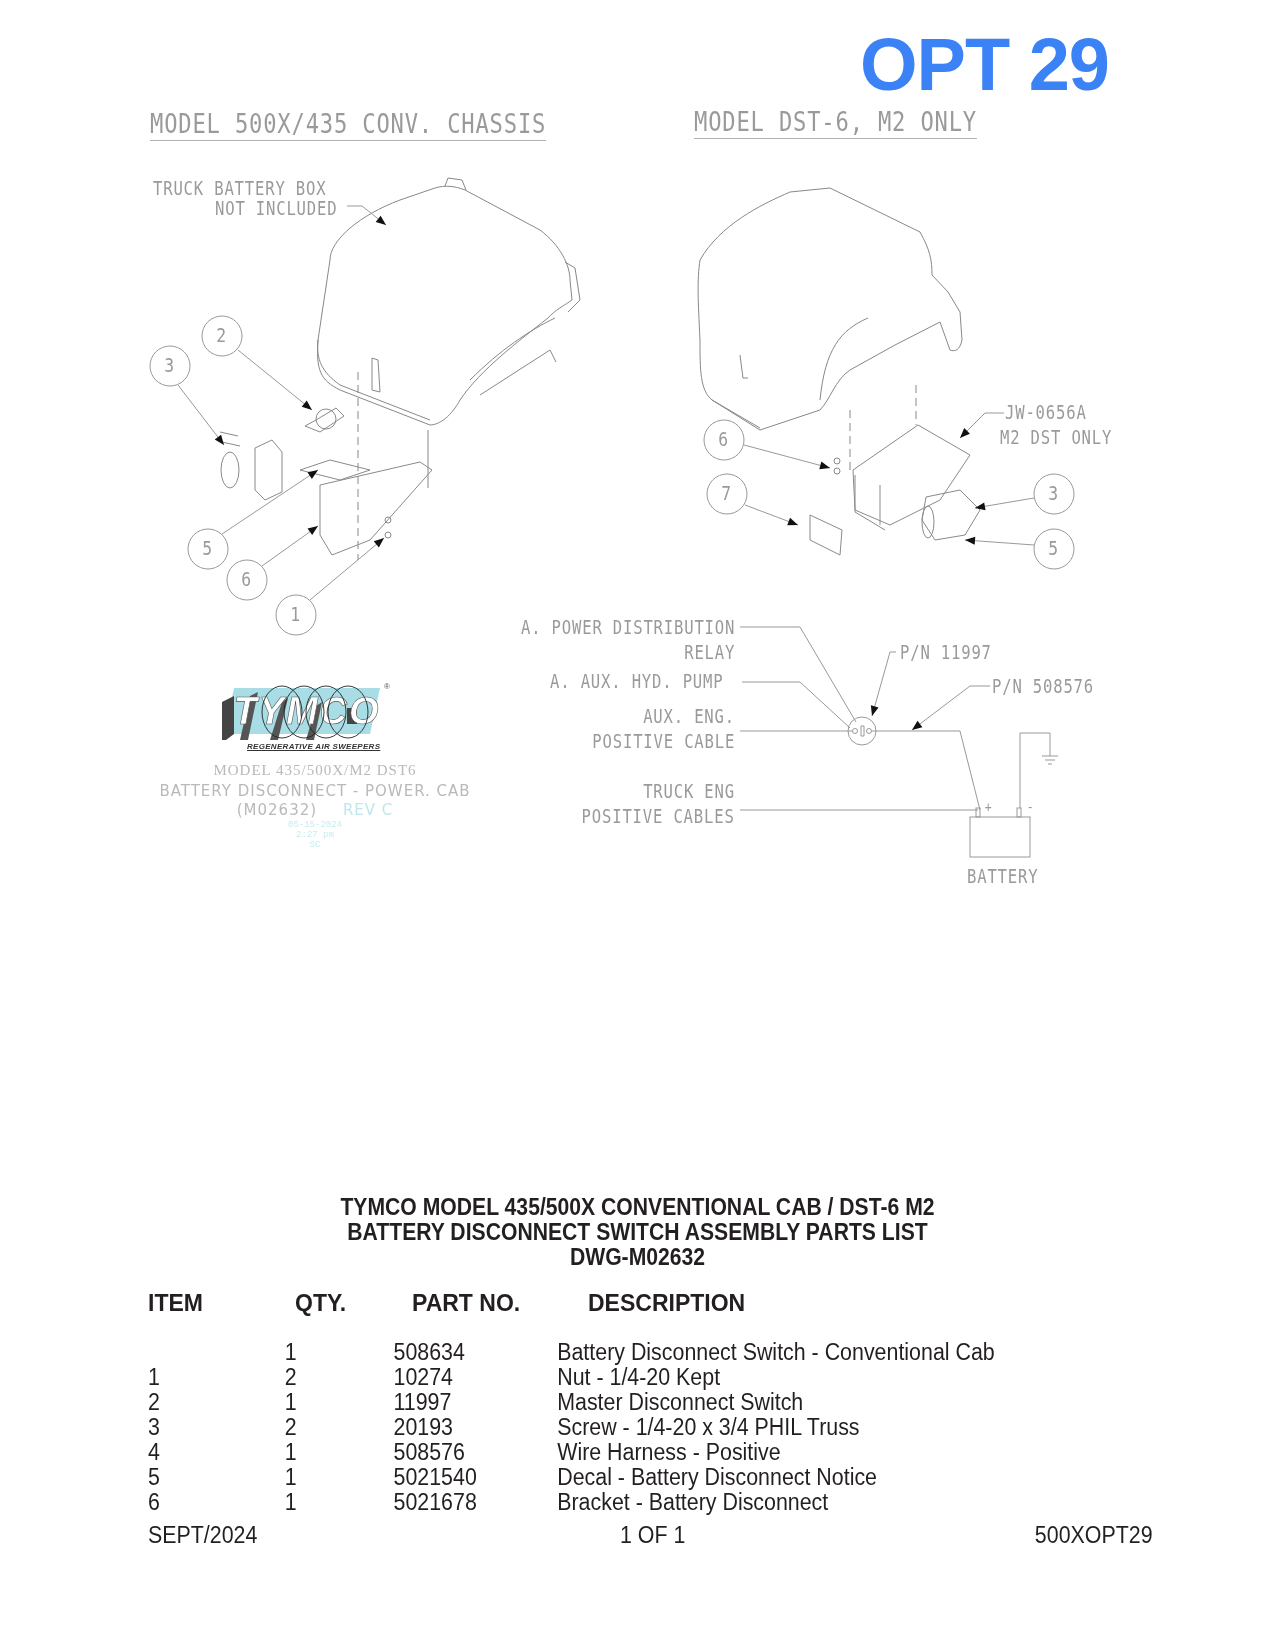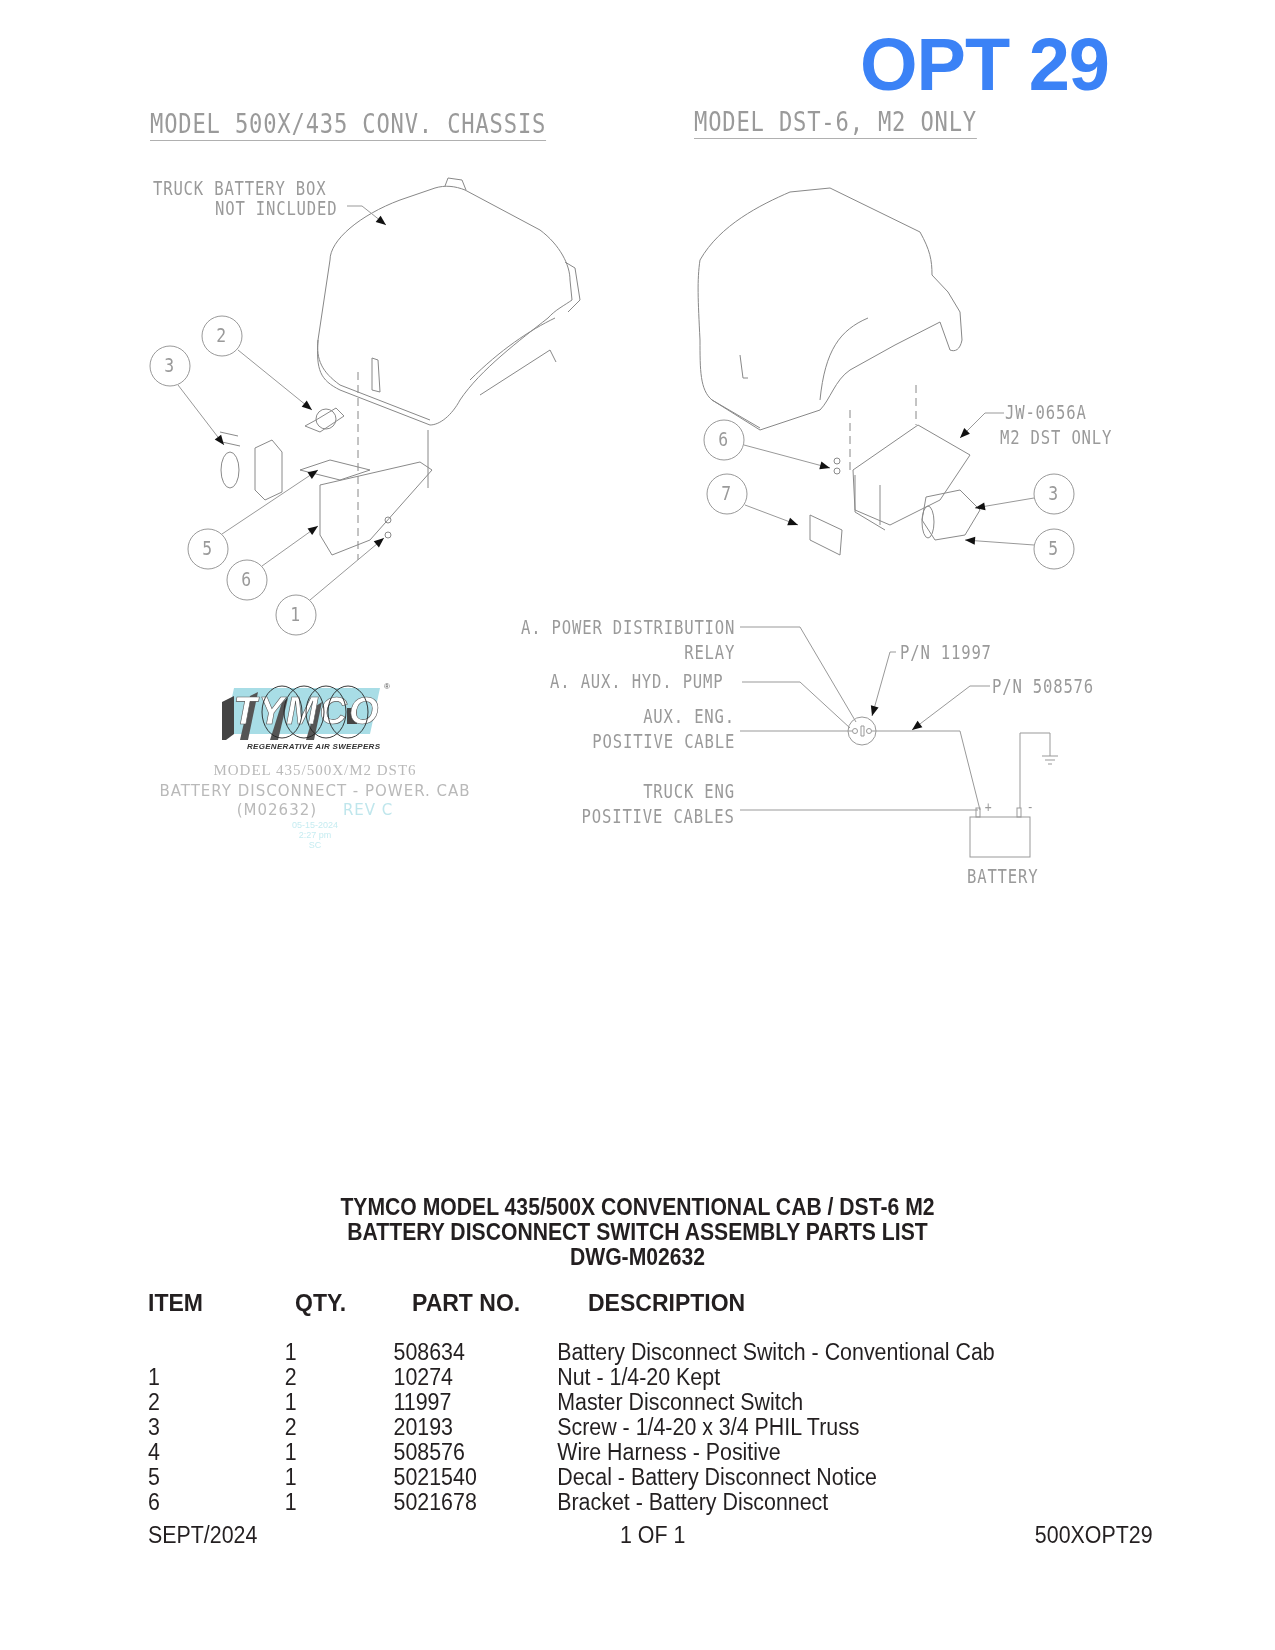--- a/index.html
+++ b/index.html
@@ -8,21 +8,21 @@
   .opt-title { left: 860px; top: 22px; font-size: 74px; font-weight: bold; letter-spacing: -1px; color: #3b82f6; white-space: nowrap; }
   .cad { font-family: "DejaVu Sans Mono", monospace; color: #9a9a9a; font-weight: 200; white-space: nowrap; letter-spacing: 1px; }
   .model-head { font-size: 27px; border-bottom: 1px solid #b0b0b0; padding-bottom: 1px; transform: scaleX(0.82); transform-origin: left; }
   .cad-label { font-size: 19px; transform: scaleX(0.82); line-height: 25px; }
   .right { text-align: right; transform-origin: right; }
   .left { transform-origin: left; }
   svg.drawing { position: absolute; left: 0; top: 0; }
   .logo-sub { font-family: "Liberation Sans", sans-serif; font-size: 8px; font-style: italic; font-weight: bold; color: #333; letter-spacing: 0.3px; }
   .stamp-line { font-family: "DejaVu Sans", sans-serif; color: #b9b9b9; font-size: 15px; letter-spacing: 1px; white-space: nowrap; text-align: center; }
   .rev { color: #bfe6ec; margin-left: 20px; }
-  .tiny { font-family: Liberation Sans, sans-serif; color: #c6ecf1; font-size: 9px; text-align: center; line-height: 10px; }
+  .tiny { font-family: Liberation Mono, monospace; color: #c6ecf1; font-size: 9px; text-align: center; line-height: 10px; }
   .pl-title { left: 0; width: 1275px; text-align: center; font-weight: bold; font-size: 23px; line-height: 25px; color: #231f20; transform: scaleX(0.92); }
   .pl-head { font-weight: bold; font-size: 23px; color: #231f20; }
   .pl-row { font-size: 23px; line-height: 25px; color: #231f20; transform: scaleX(0.93); transform-origin: left; white-space: nowrap; }
   .col { position: absolute; top: 0; }
   .footer { font-size: 23px; color: #231f20; white-space: nowrap; }
 </style>
 </head>
 <body>
 
 <div class="abs opt-title">OPT 29</div>
@@ -166,21 +166,21 @@
     <rect x="125" y="26" width="10" height="16" fill="#444"></rect>
     <text x="85" y="42" text-anchor="middle" font-family="Liberation Sans, sans-serif" font-size="38" font-weight="bold" font-style="italic" fill="#ffffff" stroke="#555" stroke-width="0.6" letter-spacing="2">TYMCO</text>
     <g fill="none" stroke="#222" stroke-width="0.9">
       <ellipse cx="60" cy="30" rx="20" ry="26"></ellipse>
       <ellipse cx="82" cy="30" rx="20" ry="26"></ellipse>
       <ellipse cx="104" cy="30" rx="20" ry="26"></ellipse>
       <ellipse cx="126" cy="30" rx="20" ry="26"></ellipse>
     </g>
   </svg>
   <span class="abs" style="left:162px; top:0px; font-size:8px; color:#555;">®</span>
-  <div class="abs logo-sub" style="left:25px; top:60px;">REGENERATIVE AIR SWEEPERS</div>
+  <div class="abs logo-sub" style="left:25px; top:60px;text-decoration:underline;">REGENERATIVE AIR SWEEPERS</div>
 </div>
 
 <div class="abs stamp-line" style="left:150px; width:330px; top:762px;font-family:Liberation Serif, serif;">MODEL 435/500X/M2 DST6</div>
 <div class="abs stamp-line" style="left:150px; width:330px; top:782px;">BATTERY DISCONNECT - POWER. CAB</div>
 <div class="abs stamp-line" style="left:150px; width:330px; top:801px;">
   <span>(M02632)</span>
   <span class="rev">REV C</span>
 </div>
 <div class="abs tiny" style="left:280px; width:70px; top:820px;">05-15-2024</div>
 <div class="abs tiny" style="left:280px; width:70px; top:830px;">2:27 pm</div>

